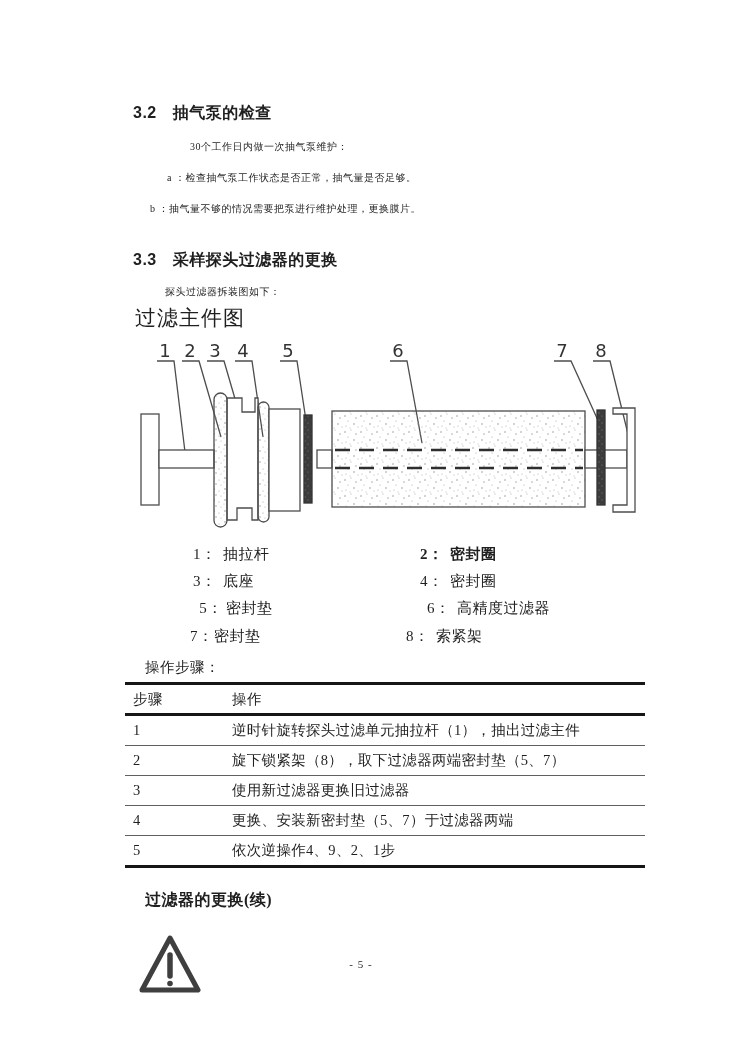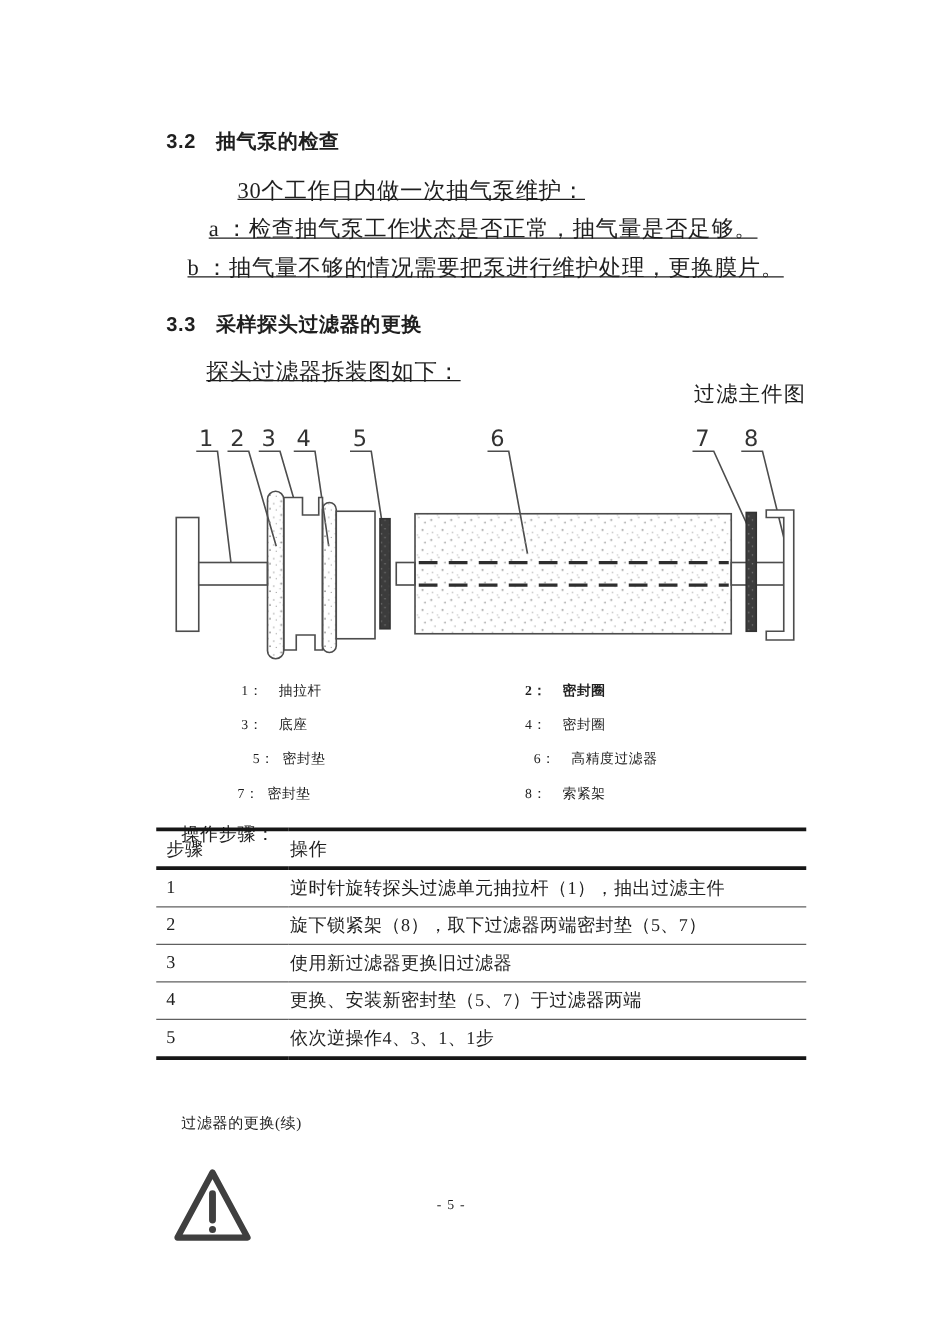--- a/index.html
+++ b/index.html
@@ -4,41 +4,41 @@
 <style>
   html,body{margin:0;padding:0;}
   body{
     width:750px;height:1061px;position:relative;background:#ffffff;
     font-family:"Liberation Serif","DejaVu Serif",serif;color:#1f1f1f;
     overflow:hidden;
   }
   .abs{position:absolute;}
   .sec-heading{font-weight:bold;font-size:16px;letter-spacing:0.5px;text-align:center;}
   .sec-heading .sec-num{display:inline-block;margin-right:16px;font-family:"Liberation Sans","DejaVu Sans",sans-serif;}
-  .body-text{font-size:18px;letter-spacing:0.5px;text-decoration:underline;}
-  .fig-title{font-size:17px;letter-spacing:1px;text-align:right;}
-  .legend-item{position:absolute;font-size:11px;letter-spacing:0.5px;}
+  .body-text{font-size:10px;letter-spacing:0.5px;}
+  .fig-title{font-size:21px;letter-spacing:1px;text-align:left;}
+  .legend-item{position:absolute;font-size:15px;letter-spacing:0.5px;}
   .legend-num{display:inline-block;min-width:30px;}
   .steps-caption{font-size:14.5px;letter-spacing:0.5px;}
   table.steps{
-    position:absolute;left:125px;top:662px;width:520px;
+    position:absolute;left:125px;top:682px;width:520px;
     border-collapse:collapse;table-layout:fixed;
     border-top:3px solid #161616;border-bottom:3px solid #161616;
     font-size:14.5px;
   }
   table.steps th{
     font-weight:normal;text-align:left;height:26px;
     border-bottom:3px solid #161616;letter-spacing:0.5px;
   }
   table.steps td{
     height:27px;border-bottom:1px solid #606060;letter-spacing:0.3px;
   }
   table.steps tr:last-child td{border-bottom:none;}
   table.steps .col-step{width:97px;padding-left:8px;}
-  .cont-heading{font-weight:normal;font-size:12px;letter-spacing:0.5px;}
+  .cont-heading{font-weight:bold;font-size:16px;letter-spacing:0.5px;}
   .page-num{font-size:11px;text-align:center;letter-spacing:1px;}
   svg{display:block;}
 </style>
 </head>
 <body>
 
 <div class="page">
 
   <div class="abs sec-heading" style="left:133px;top:103px;">
     <span class="sec-num">3.2</span><span>抽气泵的检查</span>
@@ -134,21 +134,21 @@
   </div>
 
   <div>
     <div class="legend-item" style="left:193px;top:545px;"><span class="legend-num">1：</span><span>抽拉杆</span></div>
     <div class="legend-item" style="left:420px;top:545px;font-weight:bold;"><span class="legend-num">2：</span><span>密封圈</span></div>
     <div class="legend-item" style="left:193px;top:572px;"><span class="legend-num">3：</span><span>底座</span></div>
     <div class="legend-item" style="left:420px;top:572px;"><span class="legend-num">4：</span><span>密封圈</span></div>
     <div class="legend-item" style="left:196px;top:599px;text-align:center;"><span class="legend-num">5：</span><span>密封垫</span></div>
     <div class="legend-item" style="left:427px;top:599px;"><span class="legend-num">6：</span><span>高精度过滤器</span></div>
     <div class="legend-item" style="left:190px;top:627px;"><span class="legend-num" style="min-width:24px;">7：</span><span>密封垫</span></div>
-    <div class="legend-item" style="left:420px;top:627px;"><span class="legend-num">8：</span><span>索紧架</span></div>
+    <div class="legend-item" style="left:406px;top:627px;"><span class="legend-num">8：</span><span>索紧架</span></div>
   </div>
 
   <div class="abs steps-caption" style="left:145px;top:658px;">操作步骤：</div>
   <table class="steps">
     <thead>
       <tr>
         <th class="col-step">步骤</th>
         <th>操作</th>
       </tr>
     </thead>
@@ -164,21 +164,21 @@
       <tr>
         <td class="col-step">3</td>
         <td>使用新过滤器更换旧过滤器</td>
       </tr>
       <tr>
         <td class="col-step">4</td>
         <td>更换、安装新密封垫（5、7）于过滤器两端</td>
       </tr>
       <tr>
         <td class="col-step">5</td>
-        <td>依次逆操作4、3、1、1步</td>
+        <td>依次逆操作4、9、2、1步</td>
       </tr>
     </tbody>
   </table>
 
   <div class="abs cont-heading" style="left:145px;top:890px;">过滤器的更换(续)</div>
 
   <div class="abs" style="left:138px;top:933px;">
     <svg width="64" height="64" viewBox="0 0 64 64">
       <path d="M32,5 L60,57 L4,57 Z" fill="none" stroke="#3f3f3f" stroke-width="5" stroke-linejoin="round"></path>
       <line x1="32" y1="22" x2="32" y2="43" stroke="#3f3f3f" stroke-width="5.5" stroke-linecap="round"></line>

